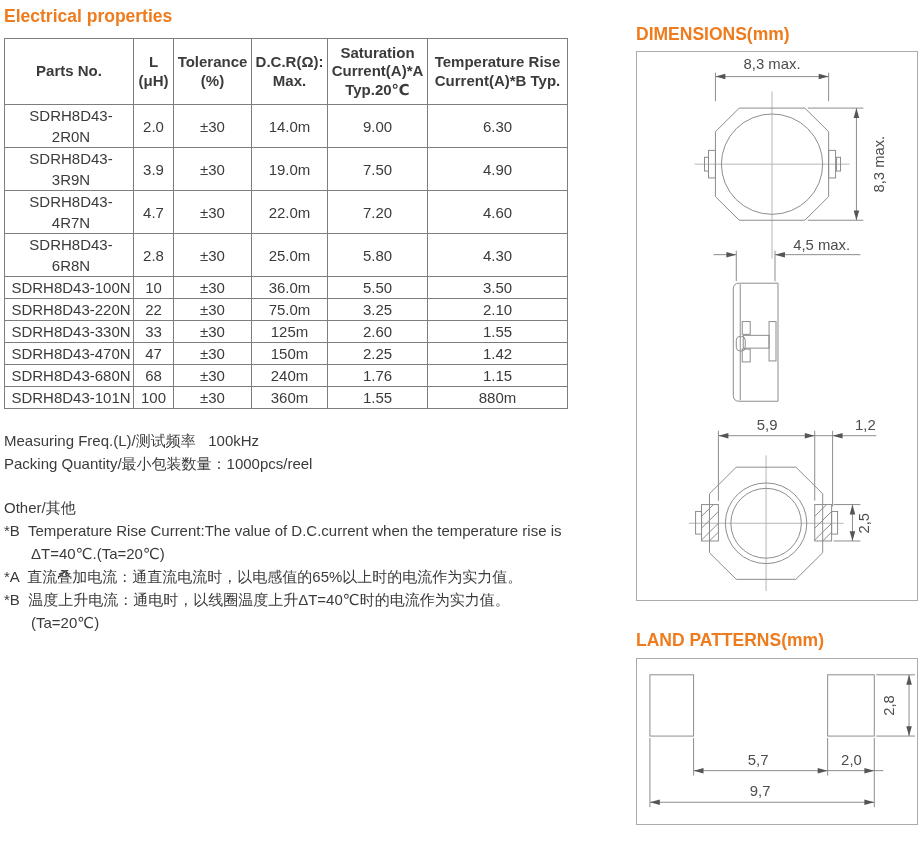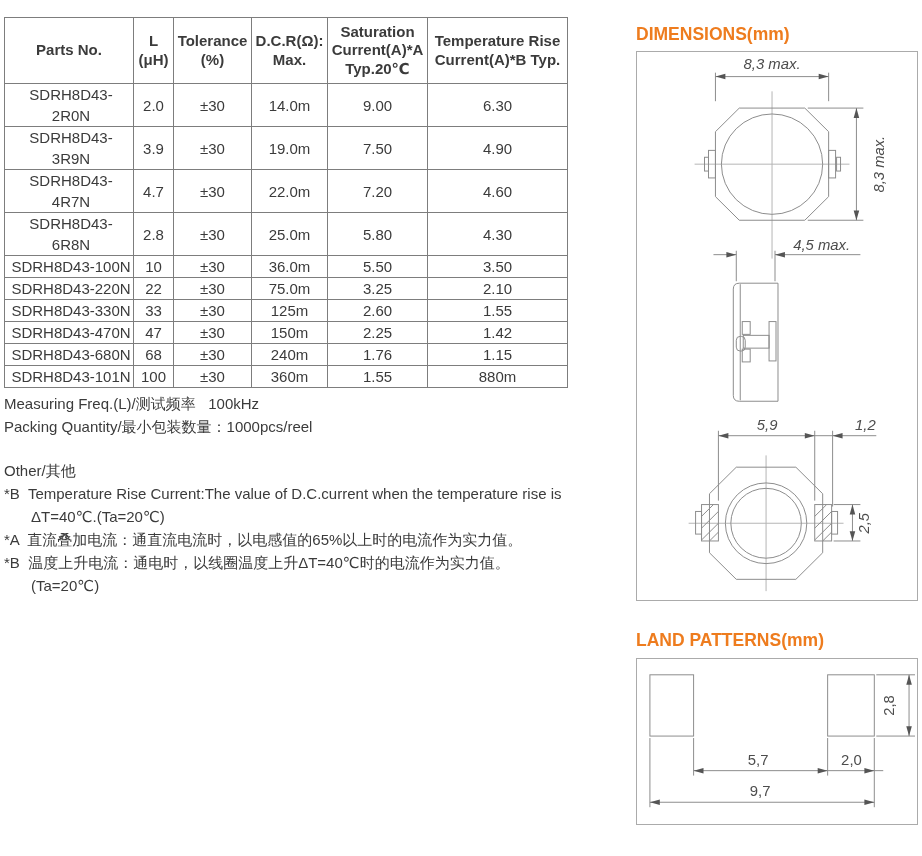--- a/index.html
+++ b/index.html
@@ -7,44 +7,45 @@
         font-family:"Liberation Sans","DejaVu Sans",sans-serif;color:#3b3b3b;}
   .section-heading{font-size:17.5px;font-weight:bold;color:#EE7C1E;margin:0;letter-spacing:0;}
   
   .left-col{position:absolute;left:4px;top:6px;width:563px;}
   table.props{border-collapse:collapse;width:563px;margin-top:11px;table-layout:fixed;}
   table.props th,table.props td{border:1px solid #7d7d7d;font-size:15px;color:#3b3b3b;
         text-align:center;vertical-align:middle;padding:0 2px;box-sizing:border-box;}
   table.props th{font-weight:bold;height:66px;white-space:pre-line;line-height:1.22;}
   table.props td{height:22px;line-height:21px;}
   table.props td.col-parts{text-align:center;padding-left:6px;}
-  .notes{margin-top:4px;font-size:15px;line-height:23px;color:#3b3b3b;}
+  .notes{margin-top:20px;font-size:15px;line-height:23px;color:#3b3b3b;}
   .notes p{margin:0;white-space:pre-wrap;}
   .notes p.other-heading{margin-top:21px;}
   .notes p.hang{padding-left:27px;text-indent:-27px;}
   
   .right-col{position:absolute;left:636px;top:24px;width:282px;height:850px;}
   .right-col .section-heading{position:absolute;left:0;top:0;}
   .right-col .land-heading{position:absolute;left:0;top:606px;}
   .draw-box{position:absolute;left:0;width:282px;border:1px solid #ababab;box-sizing:border-box;background:#fff;}
-  .dim-box{top:27px;height:550px;font-style:italic;}
+  .dim-box{top:27px;height:550px;}
   .land-box{top:634px;height:167px;}
   .draw-box svg{display:block;width:100%;height:100%;}
   
   .ln{stroke:#8c8c8c;stroke-width:1;fill:none;}
   .cl{stroke:#b4b4b4;stroke-width:1;fill:none;}
   .ar{fill:#555;stroke:none;}
   .dimtext{font-family:"Liberation Sans","DejaVu Sans",sans-serif;font-size:15px;fill:#4d4d4d;}
 </style>
 </head>
 <body>
 
 <div class="page">
 
   <section class="left-col">
+    <h2 class="section-heading">Electrical properties</h2>
 
     <table class="props">
       <colgroup>
         <col style="width:129px">
           <col style="width:40px">
           <col style="width:78px">
         <col style="width:76px">
           <col style="width:100px">
           <col style="width:140px">
       </colgroup>

